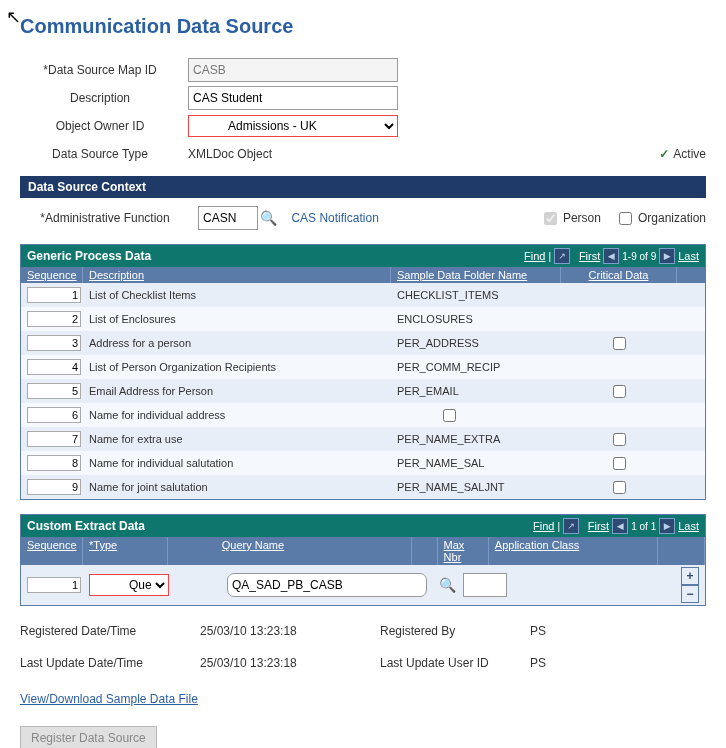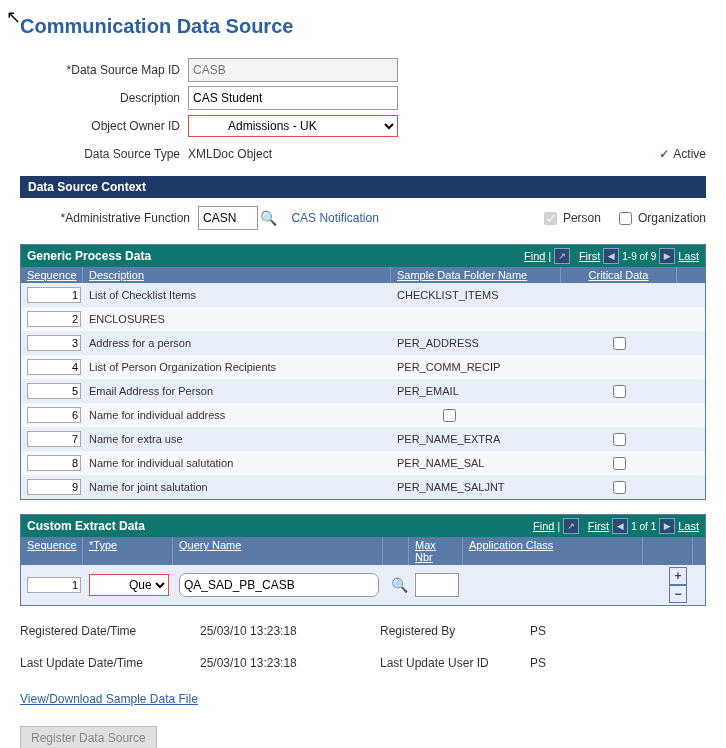--- a/index.html
+++ b/index.html
@@ -19,21 +19,21 @@
     margin: 5px 0 20px 0;
   }
   .form-row {
     display: flex;
     align-items: center;
     margin: 4px 0;
     min-height: 24px;
   }
   .form-label {
     width: 160px;
-    text-align: right;
+    text-align: center;
     padding-right: 8px;
   }
   .required::before {
     content: "*";
   }
   input.text-input {
     border: 1px solid #999;
     padding: 2px 4px;
     font-size: 12px;
     height: 18px;
@@ -178,21 +178,21 @@
     padding: 1px 2px;
   }
   .link-text a, .link-text {
     color: #2b5fa3;
     text-decoration: none;
     cursor: pointer;
   }
   
   .c2-seq { width: 62px; text-align:right;}
   .c2-type { width: 90px; }
-  .c2-qname { width: 210px; }
+  .c2-qname { width: 210px; margin-left: 48px; }
   .c2-look { width: 26px; text-align:center;}
   .c2-max { width: 54px; }
   .c2-app { width: 180px; }
   .c2-btns { width: 50px; text-align: right; padding-right: 4px;}
   .row-btn {
     display: inline-flex;
     width: 16px;
     height: 16px;
     border: 1px solid #5a7aa8;
     background: #e8eef7;
@@ -310,20 +310,21 @@
   </div>
   <div class="grid-body" id="gpd-body">
       <div class="row">
         <span class="col col-seq"><input value="1" style=""></span>
         <span class="col col-desc link-text">List of Checklist Items</span>
         <span class="col col-folder">CHECKLIST_ITEMS</span>
         <span class="col col-crit"></span>
       </div>
       <div class="row">
         <span class="col col-seq"><input value="2" style=""></span>
+        <span class="col col-desc link-text">List of Enclosures</span>
         <span class="col col-folder">ENCLOSURES</span>
         <span class="col col-crit"></span>
       </div>
       <div class="row">
         <span class="col col-seq"><input value="3" style=""></span>
         <span class="col col-desc link-text">Address for a person</span>
         <span class="col col-folder">PER_ADDRESS</span>
         <span class="col col-crit"><input type="checkbox" style=""></span>
       </div>
       <div class="row">

